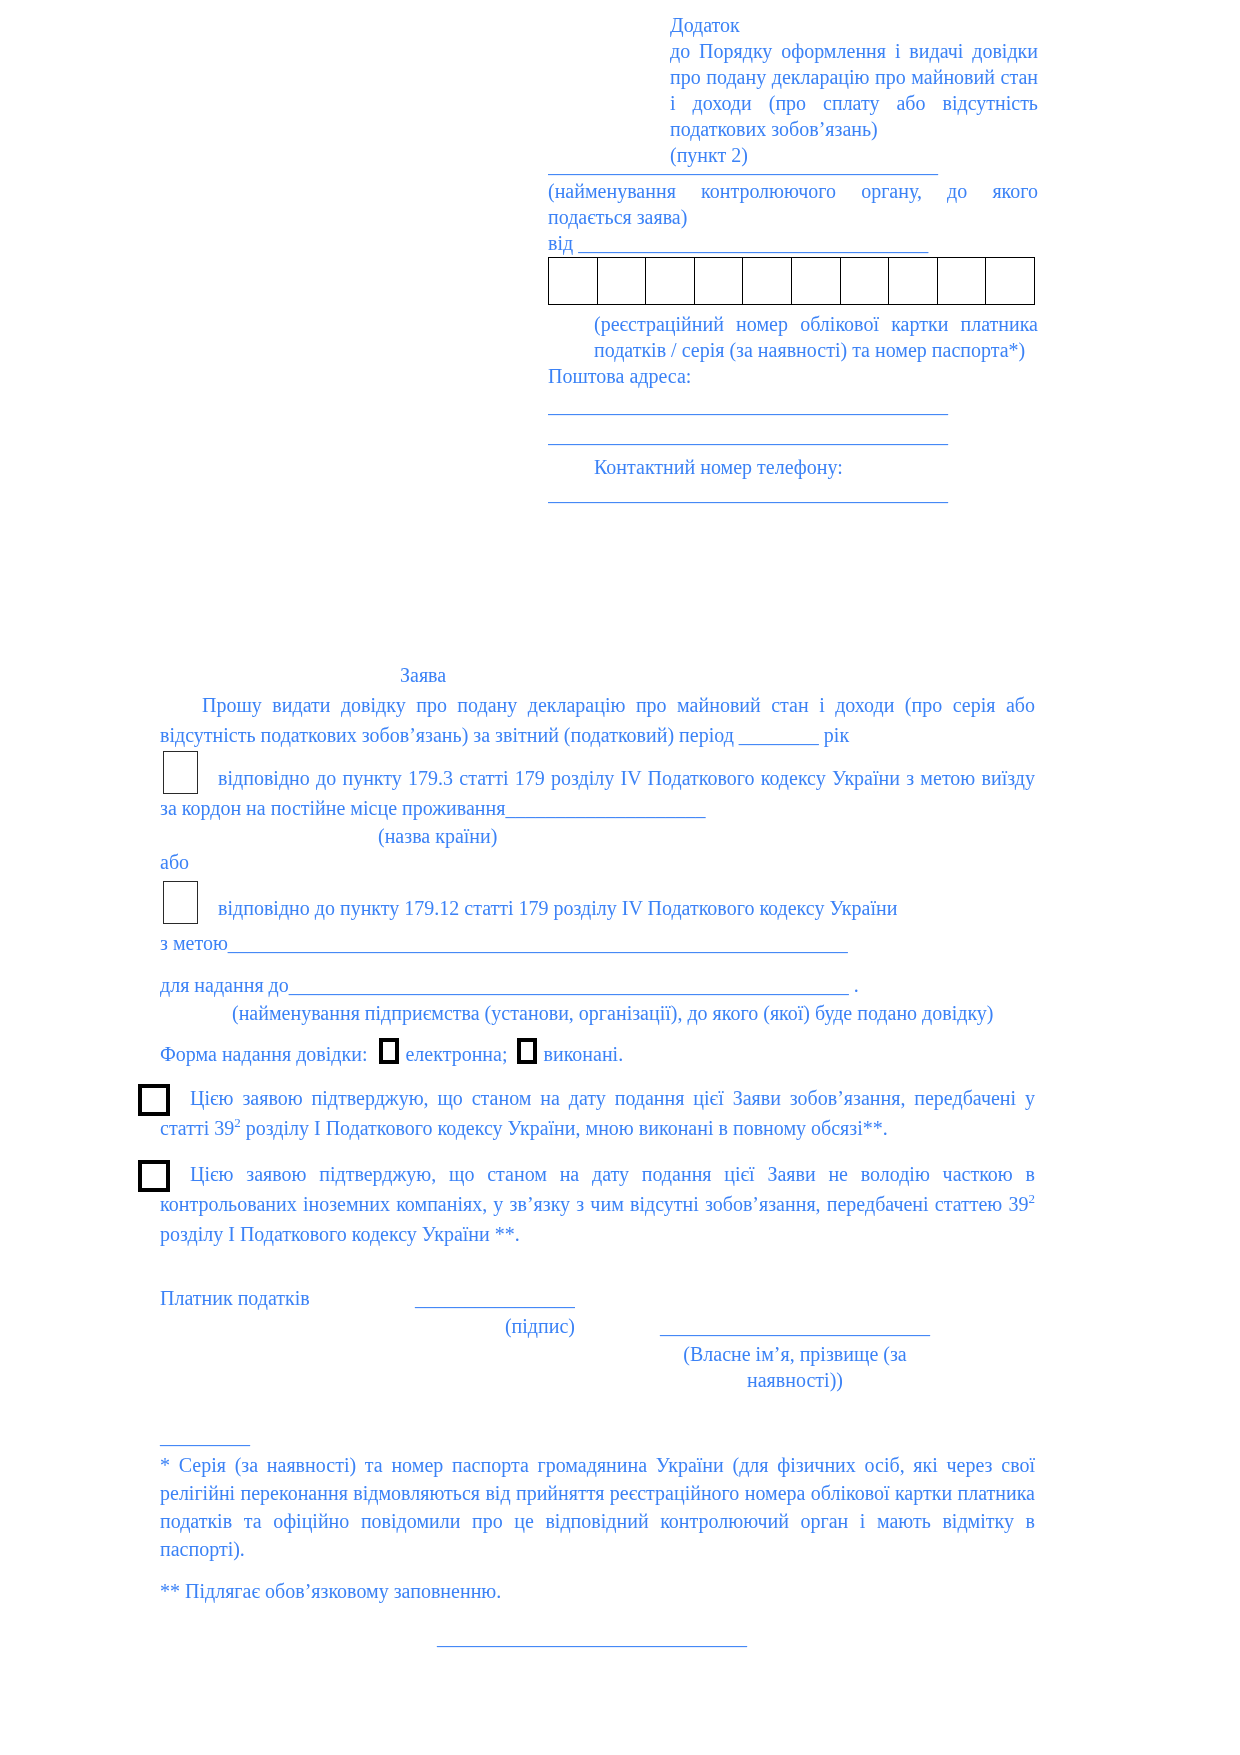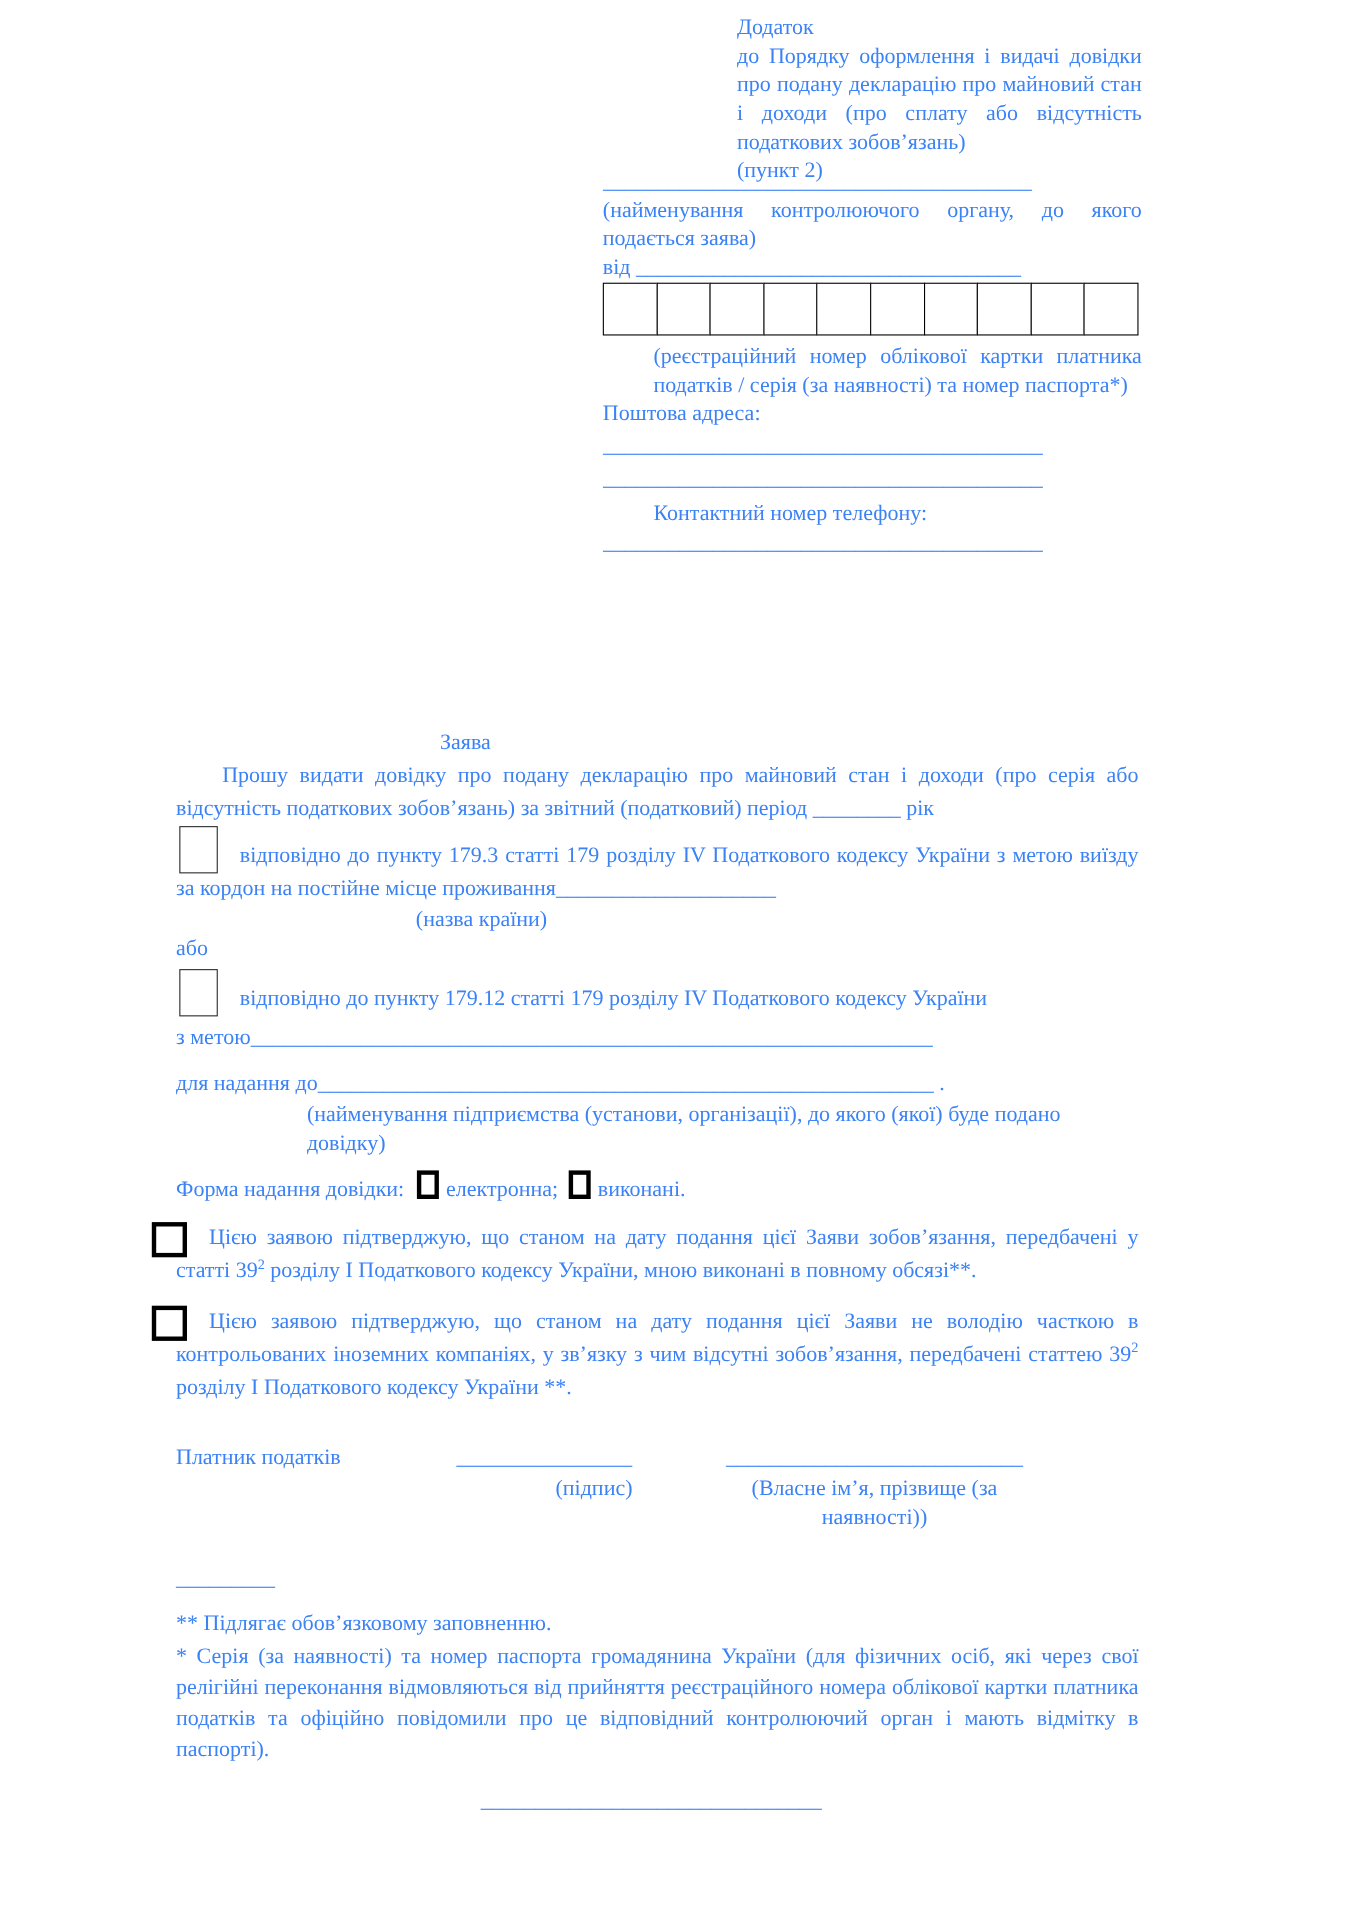--- a/index.html
+++ b/index.html
@@ -38,21 +38,21 @@
     position:absolute; left:3px; top:-12px; width:33px; height:41px;
     border:1.5px solid #2a2a2a; background:#fff;
   }
   .country-caption { line-height:26px; margin-left:218px; }
   .or { margin-top:0; line-height:26px; }
   .opt2 { position:relative; text-indent:58px; margin-top:18px; }
 
   .pline { white-space:nowrap; overflow:hidden; }
   .pl1 { margin-top:5px; }
   .pl2 { margin-top:12px; }
-  .submit-caption { line-height:26px; margin-left:119px; }
+  .submit-caption { line-height:26px; margin-left:72px; }
 
   .formtype { margin-top:12px; }
   .cb-small {
     display:inline-block; width:12px; height:18px; border:4px solid #000;
     vertical-align:-3px; margin-right:6px; background:#fff;
   }
   .cb-small.first { margin-left:12px; }
   .cb-small.second { margin-left:10px; }
 
   .confirm { position:relative; text-indent:30px; }
@@ -60,21 +60,21 @@
   .cf2 { margin-top:16px; }
   .cb-bold {
     position:absolute; left:-22px; top:1px; width:24px; height:24px;
     border:4px solid #000; background:#fff;
   }
   sup { font-size:13px; line-height:0; }
 
   .sig-row { display:flex; margin-top:34px; }
   .sig-label { width:155px; }
   .sig-c1 { width:260px; text-align:right; }
-  .sig-c2 { margin-left:60px; width:320px; text-align:center; }
+  .sig-c2 { margin-left:60px; width:320px; text-align:center;margin-top:28px; }
   .sig-c1 .cap, .sig-c2 .cap { line-height:26px; }
   .sig-c1 .bl, .sig-c2 .bl { white-space:nowrap; overflow:hidden; }
 
   .fn-sep { margin-top:30px; line-height:26px; }
   .fn { line-height:28px; }
   .fn1 { margin-top:2px; }
   .fn2 { margin-top:14px; }
 
   .bottom-line { position:absolute; left:437px; top:1624px; line-height:26px; }
 </style>
@@ -143,19 +143,19 @@
         <div class="bl">________________</div>
         <div class="cap">(підпис)</div>
       </div>
       <div class="sig-c2">
         <div class="bl">___________________________</div>
         <div class="cap">(Власне ім’я, прізвище (за наявності))</div>
       </div>
     </div>
 
     <div class="fn-sep">_________</div>
+    <p class="fn fn1 just">* Серія (за наявності) та номер паспорта громадянина України (для фізичних осіб, які через свої релігійні переконання відмовляються від прийняття реєстраційного номера облікової картки платника податків та офіційно повідомили про це відповідний контролюючий орган і мають відмітку в паспорті).</p>
     <p class="fn fn2">** Підлягає обов’язковому заповненню.</p>
-    <p class="fn fn1 just">* Серія (за наявності) та номер паспорта громадянина України (для фізичних осіб, які через свої релігійні переконання відмовляються від прийняття реєстраційного номера облікової картки платника податків та офіційно повідомили про це відповідний контролюючий орган і мають відмітку в паспорті).</p>
   </div>
 
   <div class="bottom-line">_______________________________</div>
 
 </div>
 
 </body></html>

